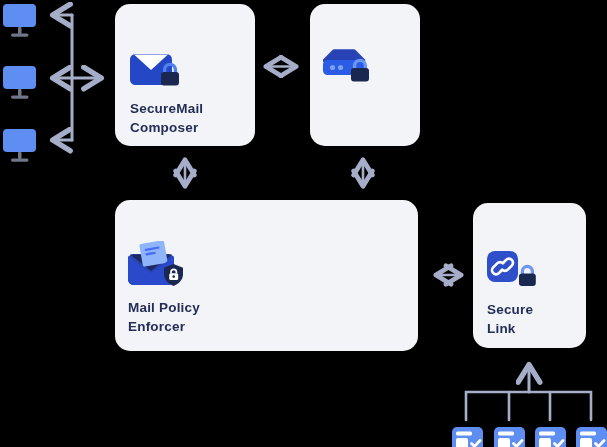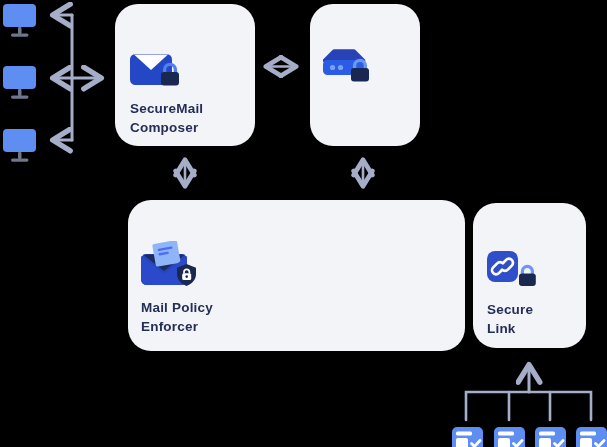--- a/index.html
+++ b/index.html
@@ -1,24 +1,24 @@
 <!DOCTYPE html>
 <html><head>
 <meta charset="utf-8">
 <style>
   html,body{margin:0;padding:0;}
   body{
     width:607px;height:447px;background:#000;overflow:hidden;position:relative;
     font-family:"Liberation Sans",sans-serif;
   }
   .stage{position:absolute;left:0;top:0;width:607px;height:447px;}
-  .node{position:absolute;background:#F2F4F8;border-radius:23px;}
+  .node{position:absolute;background:#F2F4F8;border-radius:15px;}
   #node-securemail{left:115px;top:4px;width:140px;height:142px;}
   #node-encryption{left:310px;top:4px;width:110px;height:142px;}
-  #node-policy{left:128px;top:200px;width:337px;height:151px;}
+  #node-policy{left:115px;top:200px;width:303px;height:151px;}
   #node-securelink{left:473px;top:203px;width:113px;height:145px;}
   .node-icon{position:absolute;}
   #node-securemail .node-icon{left:15px;top:46px;}
   #node-encryption .node-icon{left:13px;top:44px;}
   #node-policy .node-icon{left:13px;top:41px;}
   #node-securelink .node-icon{left:14px;top:48px;}
   .node-label{
     position:absolute;font-weight:bold;font-size:13.5px;line-height:19px;
     color:#252E56;white-space:pre-line;letter-spacing:.2px;
   }

